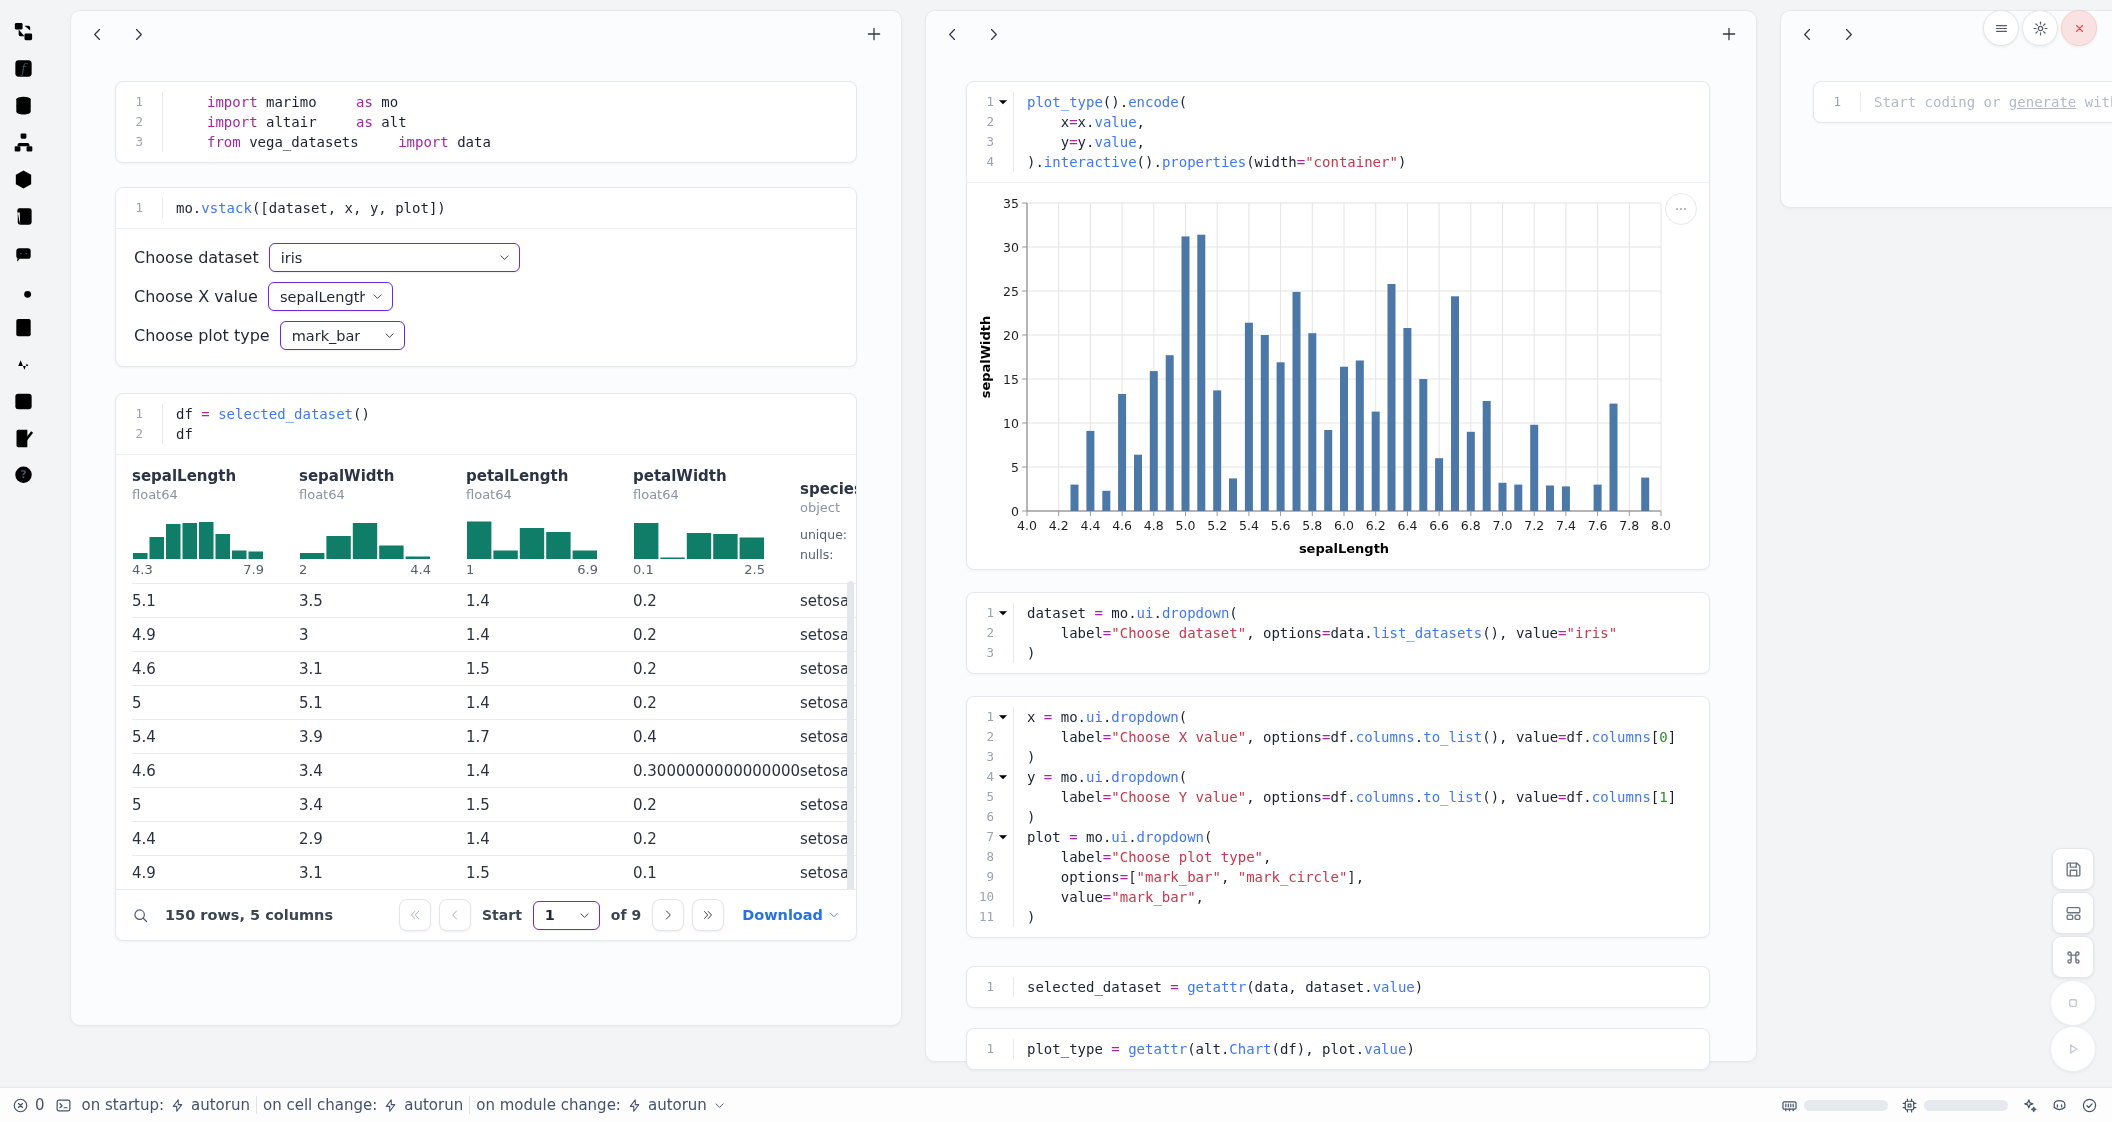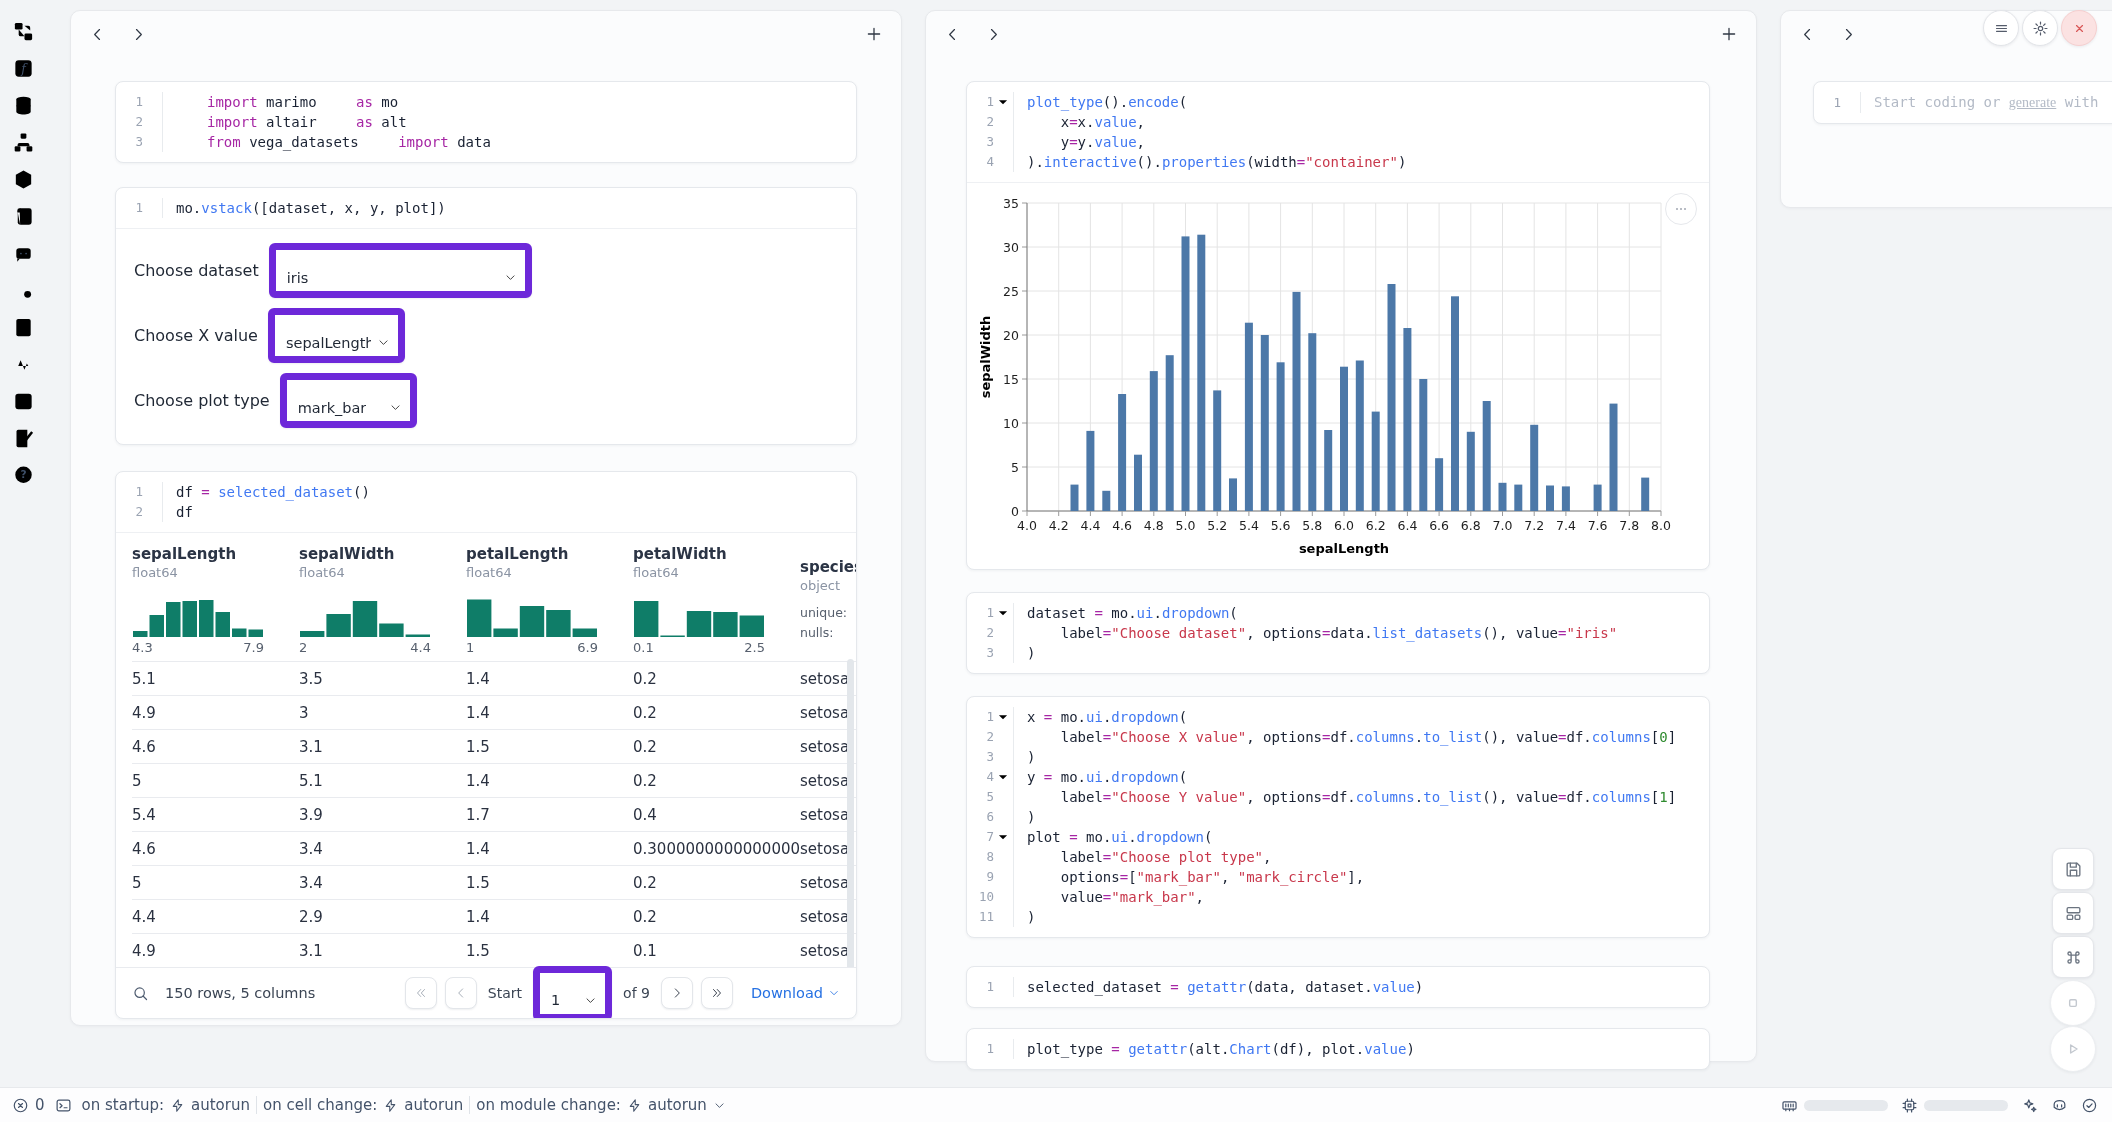--- a/index.html
+++ b/index.html
@@ -26,60 +26,60 @@
   .code-line{display:flex;font:14px/20px "DejaVu Sans Mono","Liberation Mono",monospace;}
   .gutter{flex:0 0 46px;display:flex;align-items:center;justify-content:flex-end;border-right:1px solid #e8ebee;color:#9aa3b2;font-size:12.5px;}
   .gutter .fold-slot{width:14px;height:14px;margin:0 3px 0 2px;color:#b7bfca;}
   .code-text{white-space:pre;padding-left:13px;color:#1a2233;}
   .tk-kw{color:#a626a4;margin-left:31px;} .tk-fn{color:#4078f2;} .tk-str{color:#c8374b;} .tk-num{color:#2e8b2e;} .tk-op{color:#a626a4;} .tk-pl{color:#1a2233;}
   .cell-output{border-top:1px solid #eef0f3;position:relative;}
   
   .controls{padding:14px 18px 16px;display:flex;flex-direction:column;gap:10px;}
   .ctl-row{display:flex;align-items:center;gap:10px;}
   .ctl-label{font-size:16px;color:#1f2734;}
-  .select{height:27px;background:#fff;border:7px solid #6d28d9;border-radius:6px;box-shadow:0 1px 2px rgba(20,30,50,.07);
-          display:flex;align-items:center;justify-content:space-between;padding:14px 8px 0 11px;cursor:pointer;text-align:center;}
+  .select{height:27px;background:#fff;border:1px solid #6d28d9;border-radius:6px;box-shadow:0 1px 2px rgba(20,30,50,.07);
+          display:flex;align-items:center;justify-content:space-between;padding:0 8px 0 11px;cursor:pointer;text-align:center;}
   .select .sval{font-size:14.5px;color:#1f2734;overflow:hidden;white-space:nowrap;}
   .select .ic{width:13px;height:13px;color:#333;flex:0 0 13px;margin-left:6px;}
   
   .tbl-wrap{padding-left:16px;overflow:hidden;position:relative;}
   table.df{border-collapse:collapse;table-layout:fixed;width:835px;}
   table.df col{width:167px;}
   table.df td,table.df th{text-align:left;font-weight:normal;padding:0 6px 0 0;overflow:hidden;white-space:nowrap;}
   table.df tbody td{font-size:15px;color:#2a3140;height:33px;border-top:1px solid #e9ebef;}
   .hcell{padding:12px 0 6px;}
   .h-name{font-size:15px;font-weight:bold;color:#2b3445;}
   .h-type{font-size:13px;color:#8a93a3;margin-top:2px;}
   .h-hist{margin-top:7px;height:50px;}
   .h-range{display:flex;justify-content:space-between;font-size:13px;color:#57606e;margin-top:3px;width:132px;}
   .h-meta{font-size:12.5px;color:#57606e;line-height:20px;margin-top:10px;}
   .tbl-scrollbar{position:absolute;right:2px;top:126px;width:7px;height:330px;background:#e3e7eb;border-radius:4px;}
   
-  .tbl-footer{height:50px;display:flex;align-items:center;padding:0 16px;border-top:1px solid #e9ebef;gap:8px;}
+  .tbl-footer{height:50px;display:flex;align-items:center;padding:0 16px;border-top:1px solid #e9ebef;gap:8px;font-weight:bold;}
   .tf-search{width:17px;height:17px;color:#4c5a6e;}
   .tf-summary{font-size:14.5px;color:#3b4554;margin-left:8px;}
   .tf-spacer{flex:1;}
   .pg-btn{width:30px;height:30px;border:1px solid #e3e6ea;border-radius:8px;background:#fff;box-shadow:0 1px 2px rgba(20,30,50,.07);
           display:flex;align-items:center;justify-content:center;cursor:pointer;}
   .pg-btn .ic{width:14px;height:14px;color:#39414e;}
   .pg-btn.disabled .ic{color:#a7aeb8;}
   .tf-text{font-size:14px;color:#3b4554;margin:0 3px;}
   .tf-download{display:flex;align-items:center;gap:5px;color:#2671e3;font-size:14.5px;margin-left:10px;cursor:pointer;}
   .tf-download .ic{width:12px;height:12px;color:#2671e3;}
   
   .chart-out{padding:8px 6px 6px 10px;}
   .chart-dots{position:absolute;top:10px;right:12px;width:30px;height:30px;border-radius:50%;background:#fff;border:1px solid #e6e8ec;
               display:flex;align-items:center;justify-content:center;color:#9aa1ac;cursor:pointer;}
   .chart-dots .ic{width:16px;height:16px;}
   #chart-svg text.tick{font-family:"DejaVu Sans","Liberation Sans",sans-serif;font-size:12.5px;fill:#1f1f1f;}
   #chart-svg text.title{font-family:"DejaVu Sans","Liberation Sans",sans-serif;font-size:13px;font-weight:bold;fill:#000;}
   
   .ph-cell{margin:24px 0 0 32px;width:380px;}
   .placeholder-text{color:#b3bac6;}
-  .placeholder-text .gen{text-decoration:underline;cursor:pointer;font-family:Liberation Serif, serif;}
+  .placeholder-text .gen{text-decoration:underline;cursor:pointer;}
   .win-btn{position:absolute;width:34px;height:34px;border-radius:50%;background:#fff;border:1px solid #e3e5e9;
            box-shadow:0 1px 3px rgba(20,30,50,.08);display:flex;align-items:center;justify-content:center;color:#555c6b;cursor:pointer;z-index:5;}
   .win-btn .ic{width:17px;height:17px;}
   .win-btn.close{background:#fbe2e2;border-color:#f6cfcf;color:#d95757;}
   
   .fab-sq{position:absolute;left:2052px;width:40px;height:40px;border:1px solid #e4e6ea;border-radius:9px;background:#fff;
           box-shadow:0 1px 3px rgba(20,30,50,.08);display:flex;align-items:center;justify-content:center;color:#6b7480;cursor:pointer;}
   .fab-sq .ic{width:19px;height:19px;}
   .fab-ci{position:absolute;left:2050px;width:44px;height:44px;border:1px solid #eceef1;border-radius:50%;background:#fff;
           box-shadow:0 1px 3px rgba(20,30,50,.06);display:flex;align-items:center;justify-content:center;color:#c3c8cf;cursor:pointer;}

